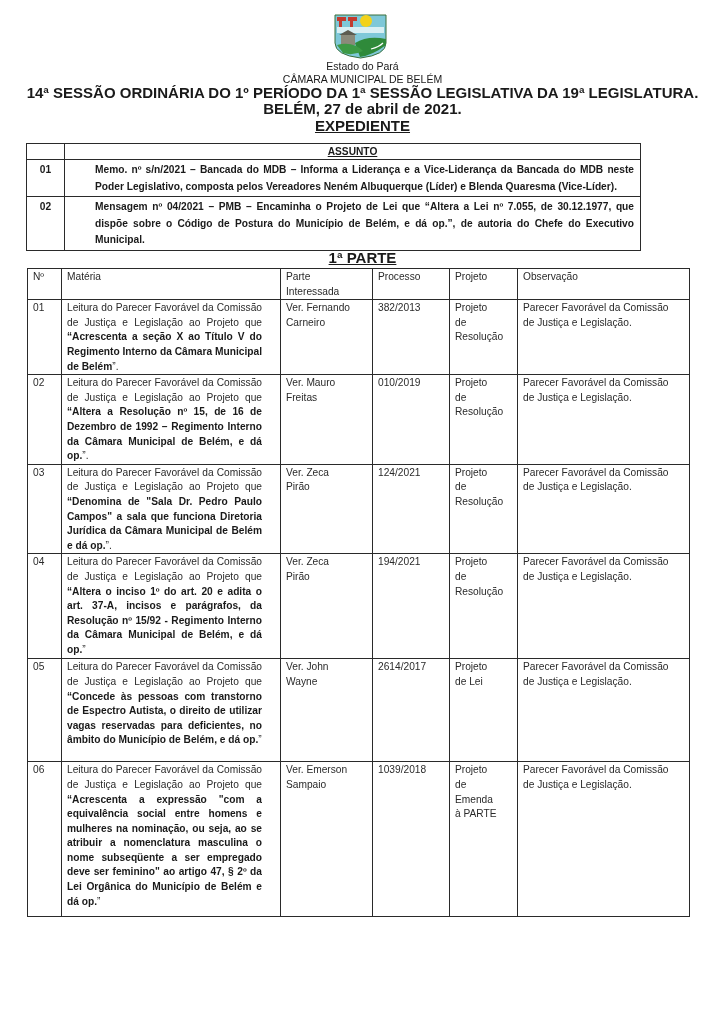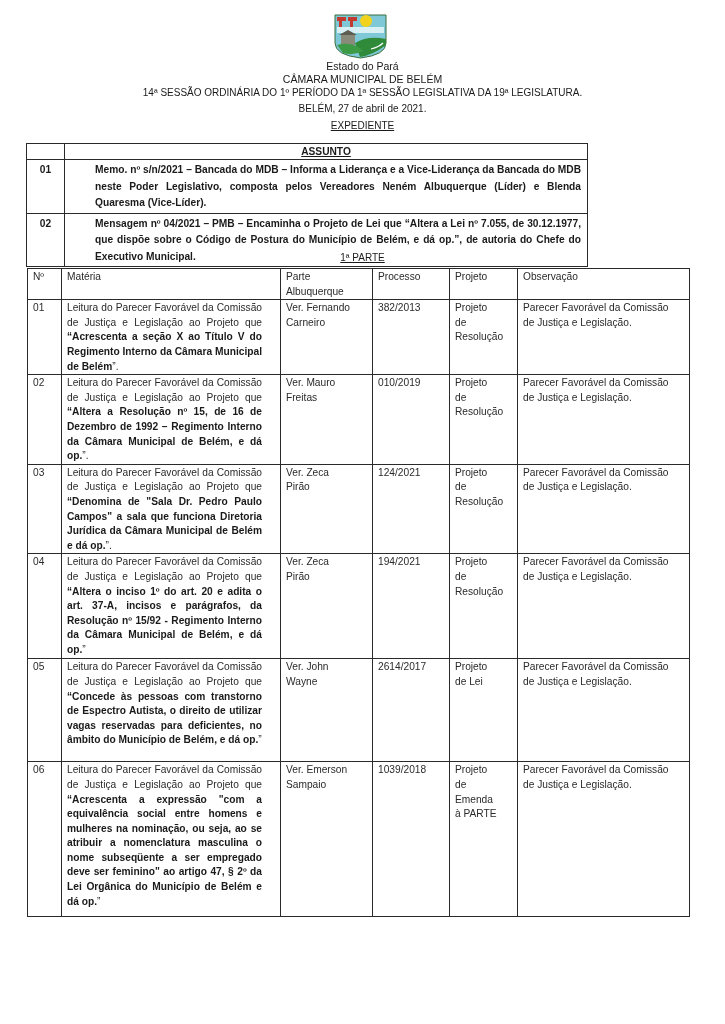--- a/index.html
+++ b/index.html
@@ -1,24 +1,24 @@
 <!DOCTYPE html>
 <html><head>
   <meta charset="utf-8">
   <style>
     html, body { margin: 0; padding: 0; background: #ffffff; }
     body { width: 725px; height: 1024px; position: relative; overflow: hidden;
            font-family: "Liberation Sans", "DejaVu Sans", sans-serif; color: #1a1a1a; }
     .logo { position: absolute; left: 333px; top: 13px; width: 55px; height: 46px; }
     .hdr { position: absolute; left: 0; width: 725px; text-align: center; font-size: 10.5px; line-height: 12px; white-space: nowrap; }
-    .hdr.b { font-weight: normal; font-size: 10px; }
+    .hdr.b { font-weight: bold; font-size: 15px; }
     .u { text-decoration: underline; text-align: center; }
     table { border-collapse: collapse; position: absolute; font-size: 10.2px; line-height: 14.6px; }
     td, th { border: 1.5px solid #2a2a2a; vertical-align: top; padding: 1px 18px 0 5px; font-weight: normal; text-align: left; }
-    .exp { left: 26px; top: 143px; width: 562px; }
+    .exp { left: 26px; top: 143px; width: 615px; }
     .exp td { font-weight: bold; padding: 2px 6px 1px 6px; line-height: 16.5px; }
     .exp td.num { text-align: center; width: 25px; }
     .exp td.just { text-align: justify; text-align-last: left; padding-left: 30px; }
     .exp td.head { text-align: center; text-decoration: underline; height: 13px; line-height: 14px; padding: 1px 0 0 0; }
     .p1 { left: 27px; top: 268px; width: 662px; table-layout: fixed; }
     .p1 td { color: #2a2a2a; }
     .p1 td.c0 { text-align: center; }
     .mat { text-align: justify; }
     .mat b { font-weight: bold; color: #1a1a1a; }
   </style>
@@ -73,21 +73,21 @@
       <col style="width:219px">
       <col style="width:92px">
       <col style="width:77px">
       <col style="width:68px">
       <col style="width:172px">
   </colgroup>
   <tbody>
       <tr style="height:30px;">
     <td>Nº</td>
     <td>Matéria</td>
-    <td>Parte Albuquerque</td>
+    <td>Parte Interessada</td>
     <td>Processo</td>
     <td>Projeto</td>
     <td>Observação</td>
   </tr>
   </tbody>
     <tbody id="p1-rows">
       <tr style="height: 75px;">
     <td class="c0">01</td>
     <td class="mat"><span>Leitura do Parecer Favorável da Comissão de Justiça e Legislação ao Projeto que</span> <b>“Acrescenta a seção X ao Título V do Regimento Interno da Câmara Municipal de Belém</b><span>”.</span></td>
     <td>Ver. Fernando Carneiro</td>

